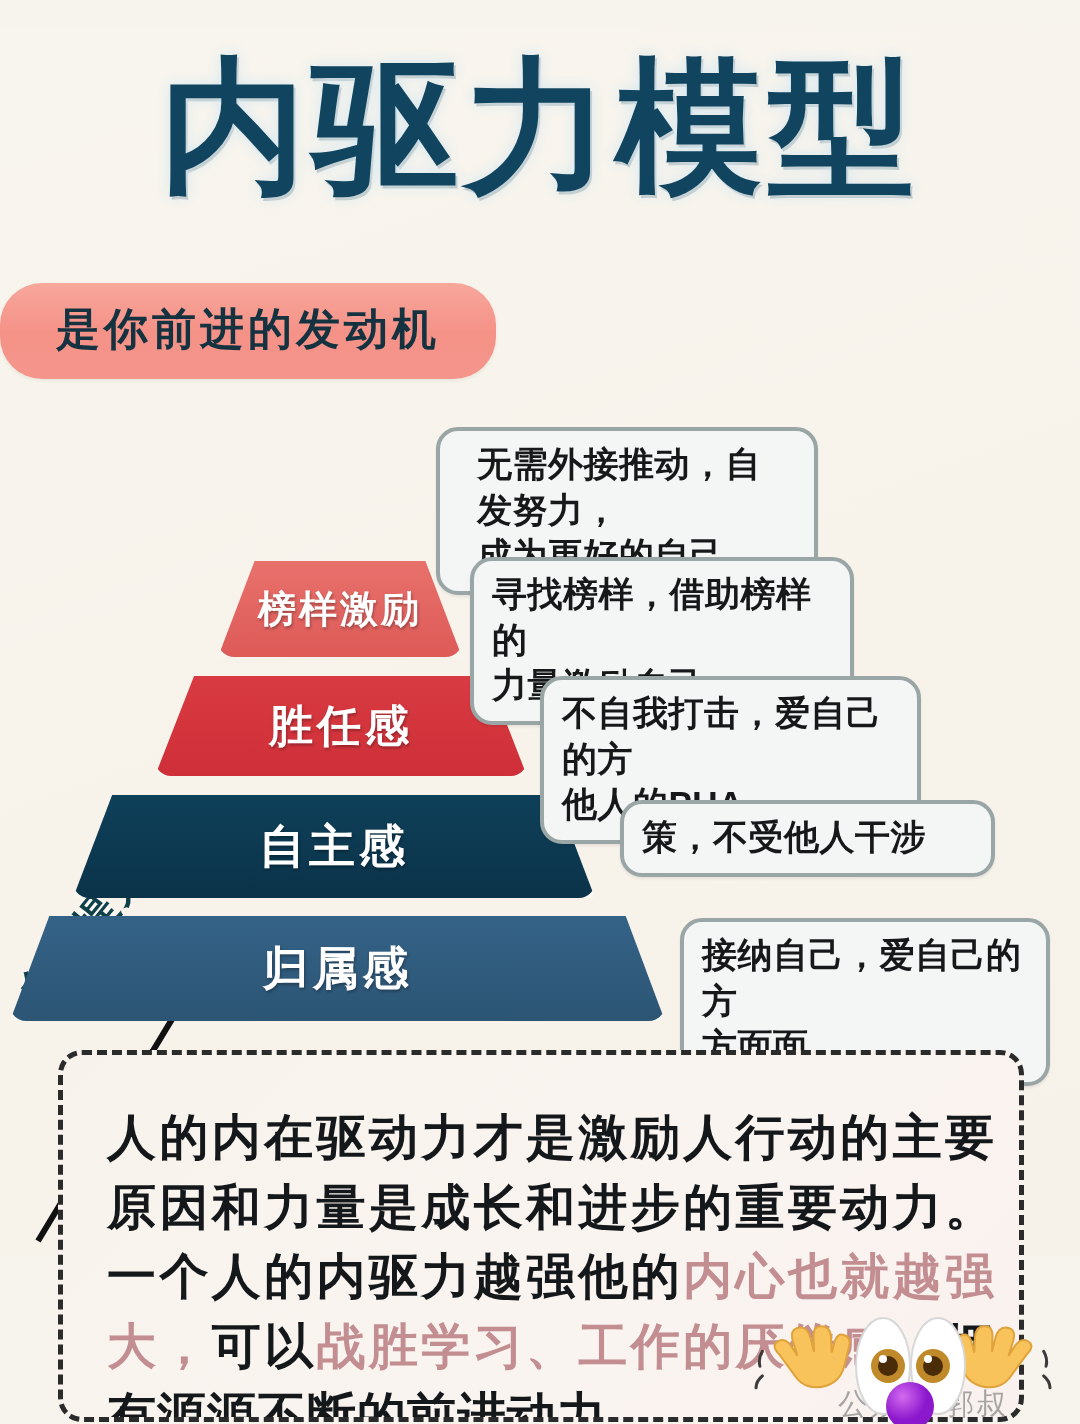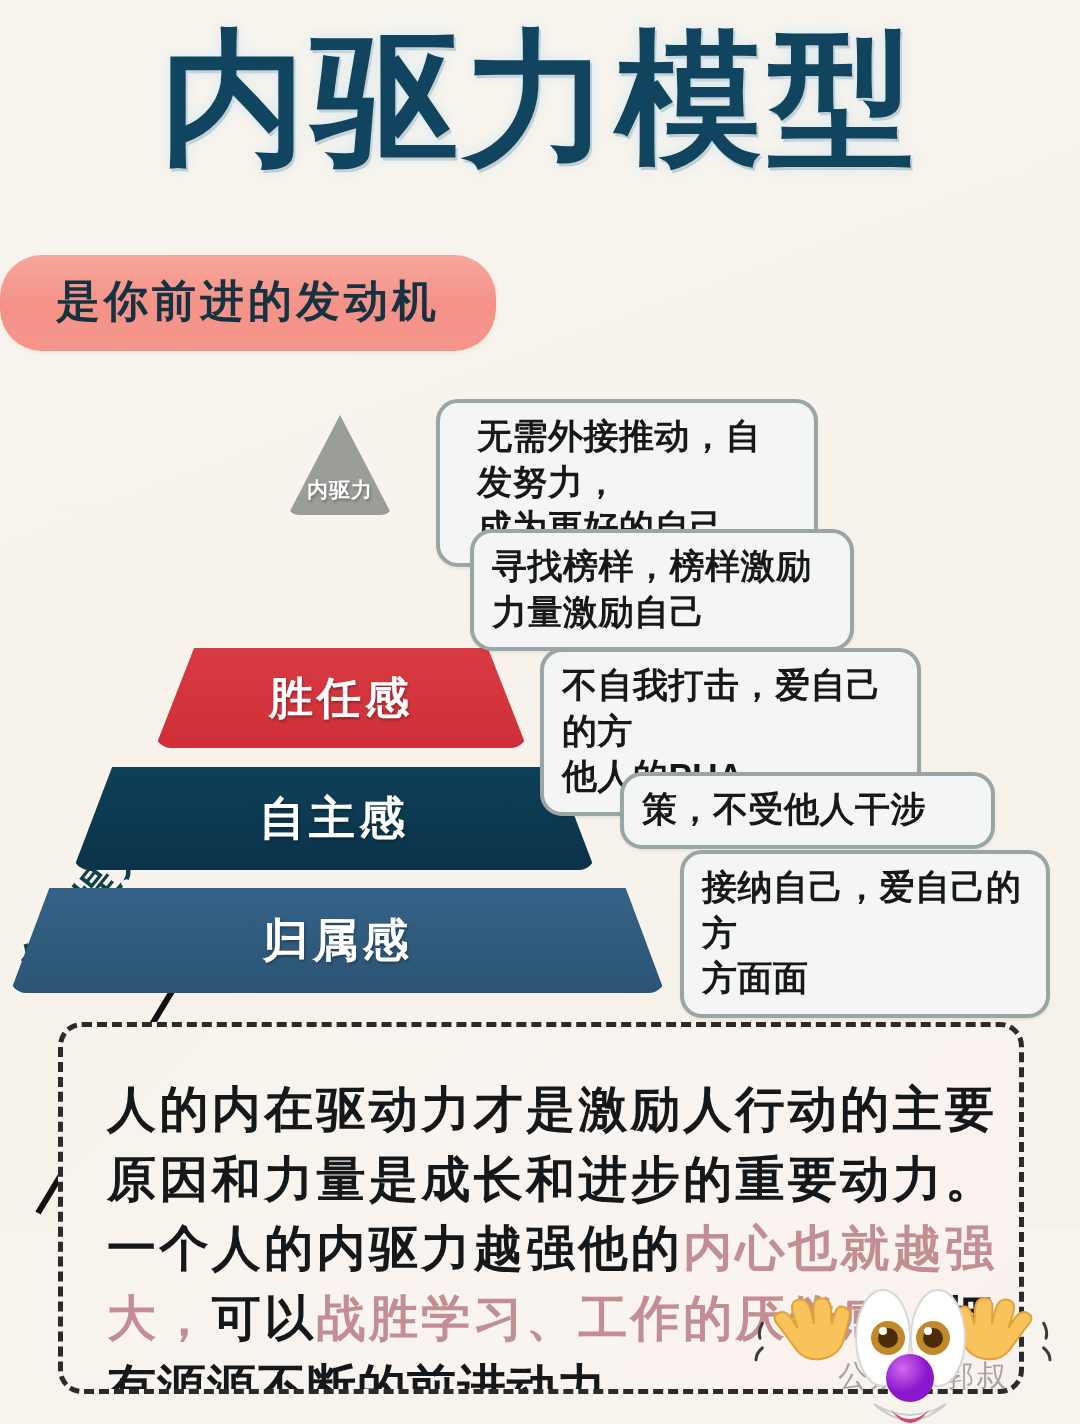--- a/index.html
+++ b/index.html
@@ -12,20 +12,21 @@
     background: #f7f4ed;
     font-family: "Liberation Sans", "DejaVu Sans", sans-serif;
     overflow: hidden;
     position: relative;
   }
   #page {
     position: relative;
     width: 1080px;
     height: 1228px;
     background: linear-gradient(160deg, #f8f5ee 0%, #f7f3eb 55%, #f6f2ea 100%);
+    margin-top: 28px;
   }
 
   
   .title {
     position: absolute;
     left: 0; right: 0;
     top: 22px;
     text-align: center;
     font-size: 146px;
     line-height: 1.05;
@@ -174,21 +175,21 @@
     line-height: 1.30;
     font-weight: 700;
     color: #16181a;
     letter-spacing: 0.5px;
     box-shadow: 0 2px 3px rgba(0,0,0,0.07);
   }
   .c1 { left: 436px; top: 399px; width: 382px; padding-left: 37px; }
   .c2 { left: 470px; top: 529px; width: 384px; }
   .c3 { left: 540px; top: 648px; width: 381px; }
   .c4 { left: 620px; top: 772px; width: 375px; }
-  .c5 { left: 680px; top: 850px; width: 370px; }
+  .c5 { left: 680px; top: 890px; width: 370px; }
 
   
   .note-box {
     position: absolute;
     left: 58px;
     top: 1022px;
     width: 966px;
     height: 372px;
     border: 5px dashed #2b2b2b;
     border-radius: 24px;
@@ -246,40 +247,40 @@
     <svg class="arrow-svg" viewBox="0 0 230 320">
       <defs>
         <marker id="ahead" markerWidth="9" markerHeight="9" refX="5" refY="4.5" orient="auto">
           <path d="M0,0 L9,4.5 L0,9 L2.4,4.5 z" fill="#111111"></path>
         </marker>
       </defs>
       <line x1="28" y1="298" x2="196" y2="20" stroke="#111111" stroke-width="6" marker-end="url(#ahead)"></line>
     </svg>
     <div class="arrow-label">自我提升</div>
 
-    <div class="layer tri-top">
-      <span>内驱力</span>
+    <div class="layer lay2">
+      <span>榜样激励</span>
     </div>
     <div class="layer lay3">
       <span>胜任感</span>
     </div>
     <div class="layer lay4">
       <span>自主感</span>
     </div>
     <div class="layer lay5">
       <span>归属感</span>
     </div>
   </div>
 
   <div class="callout c1">
     <div>无需外接推动，自发努力，</div>
     <div>成为更好的自己。</div>
   </div>
   <div class="callout c2">
-    <div>寻找榜样，榜样激励</div>
+    <div>寻找榜样，借助榜样的</div>
     <div>力量激励自己</div>
   </div>
   <div class="callout c3">
     <div>不自我打击，爱自己的方</div>
     <div>他人的PUA</div>
   </div>
   <div class="callout c4">
     <div>策，不受他人干涉</div>
   </div>
   <div class="callout c5">

